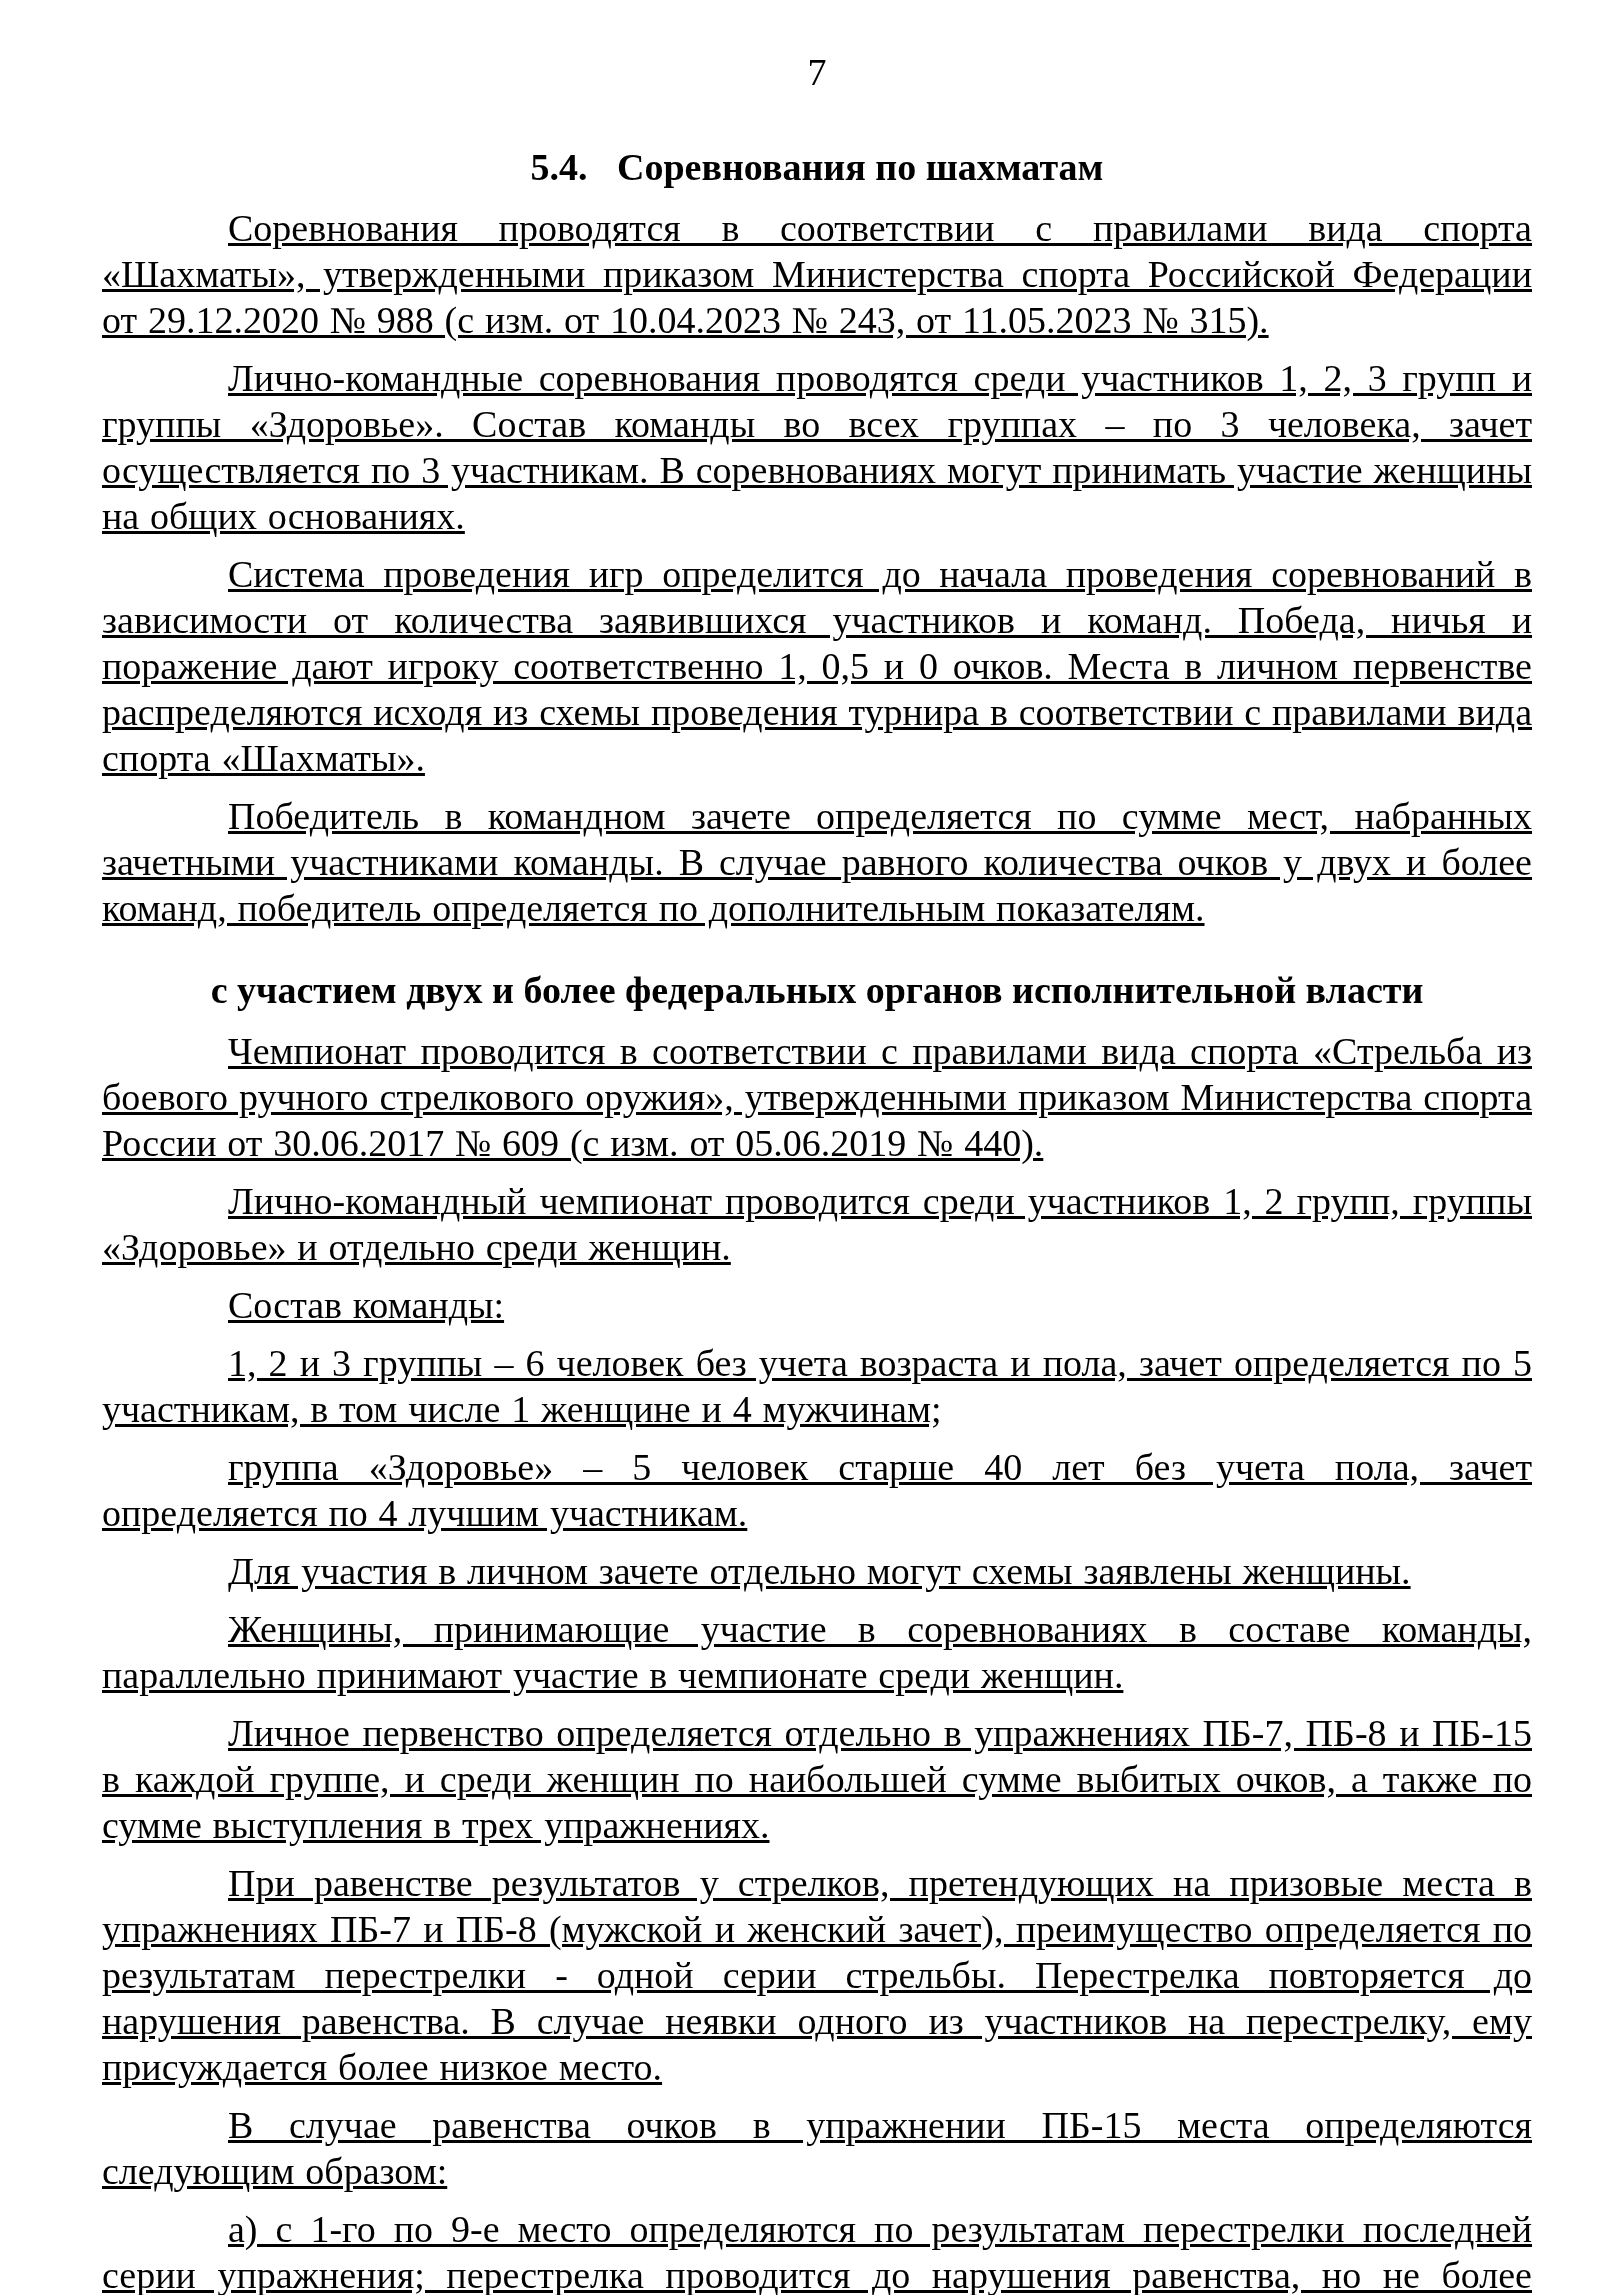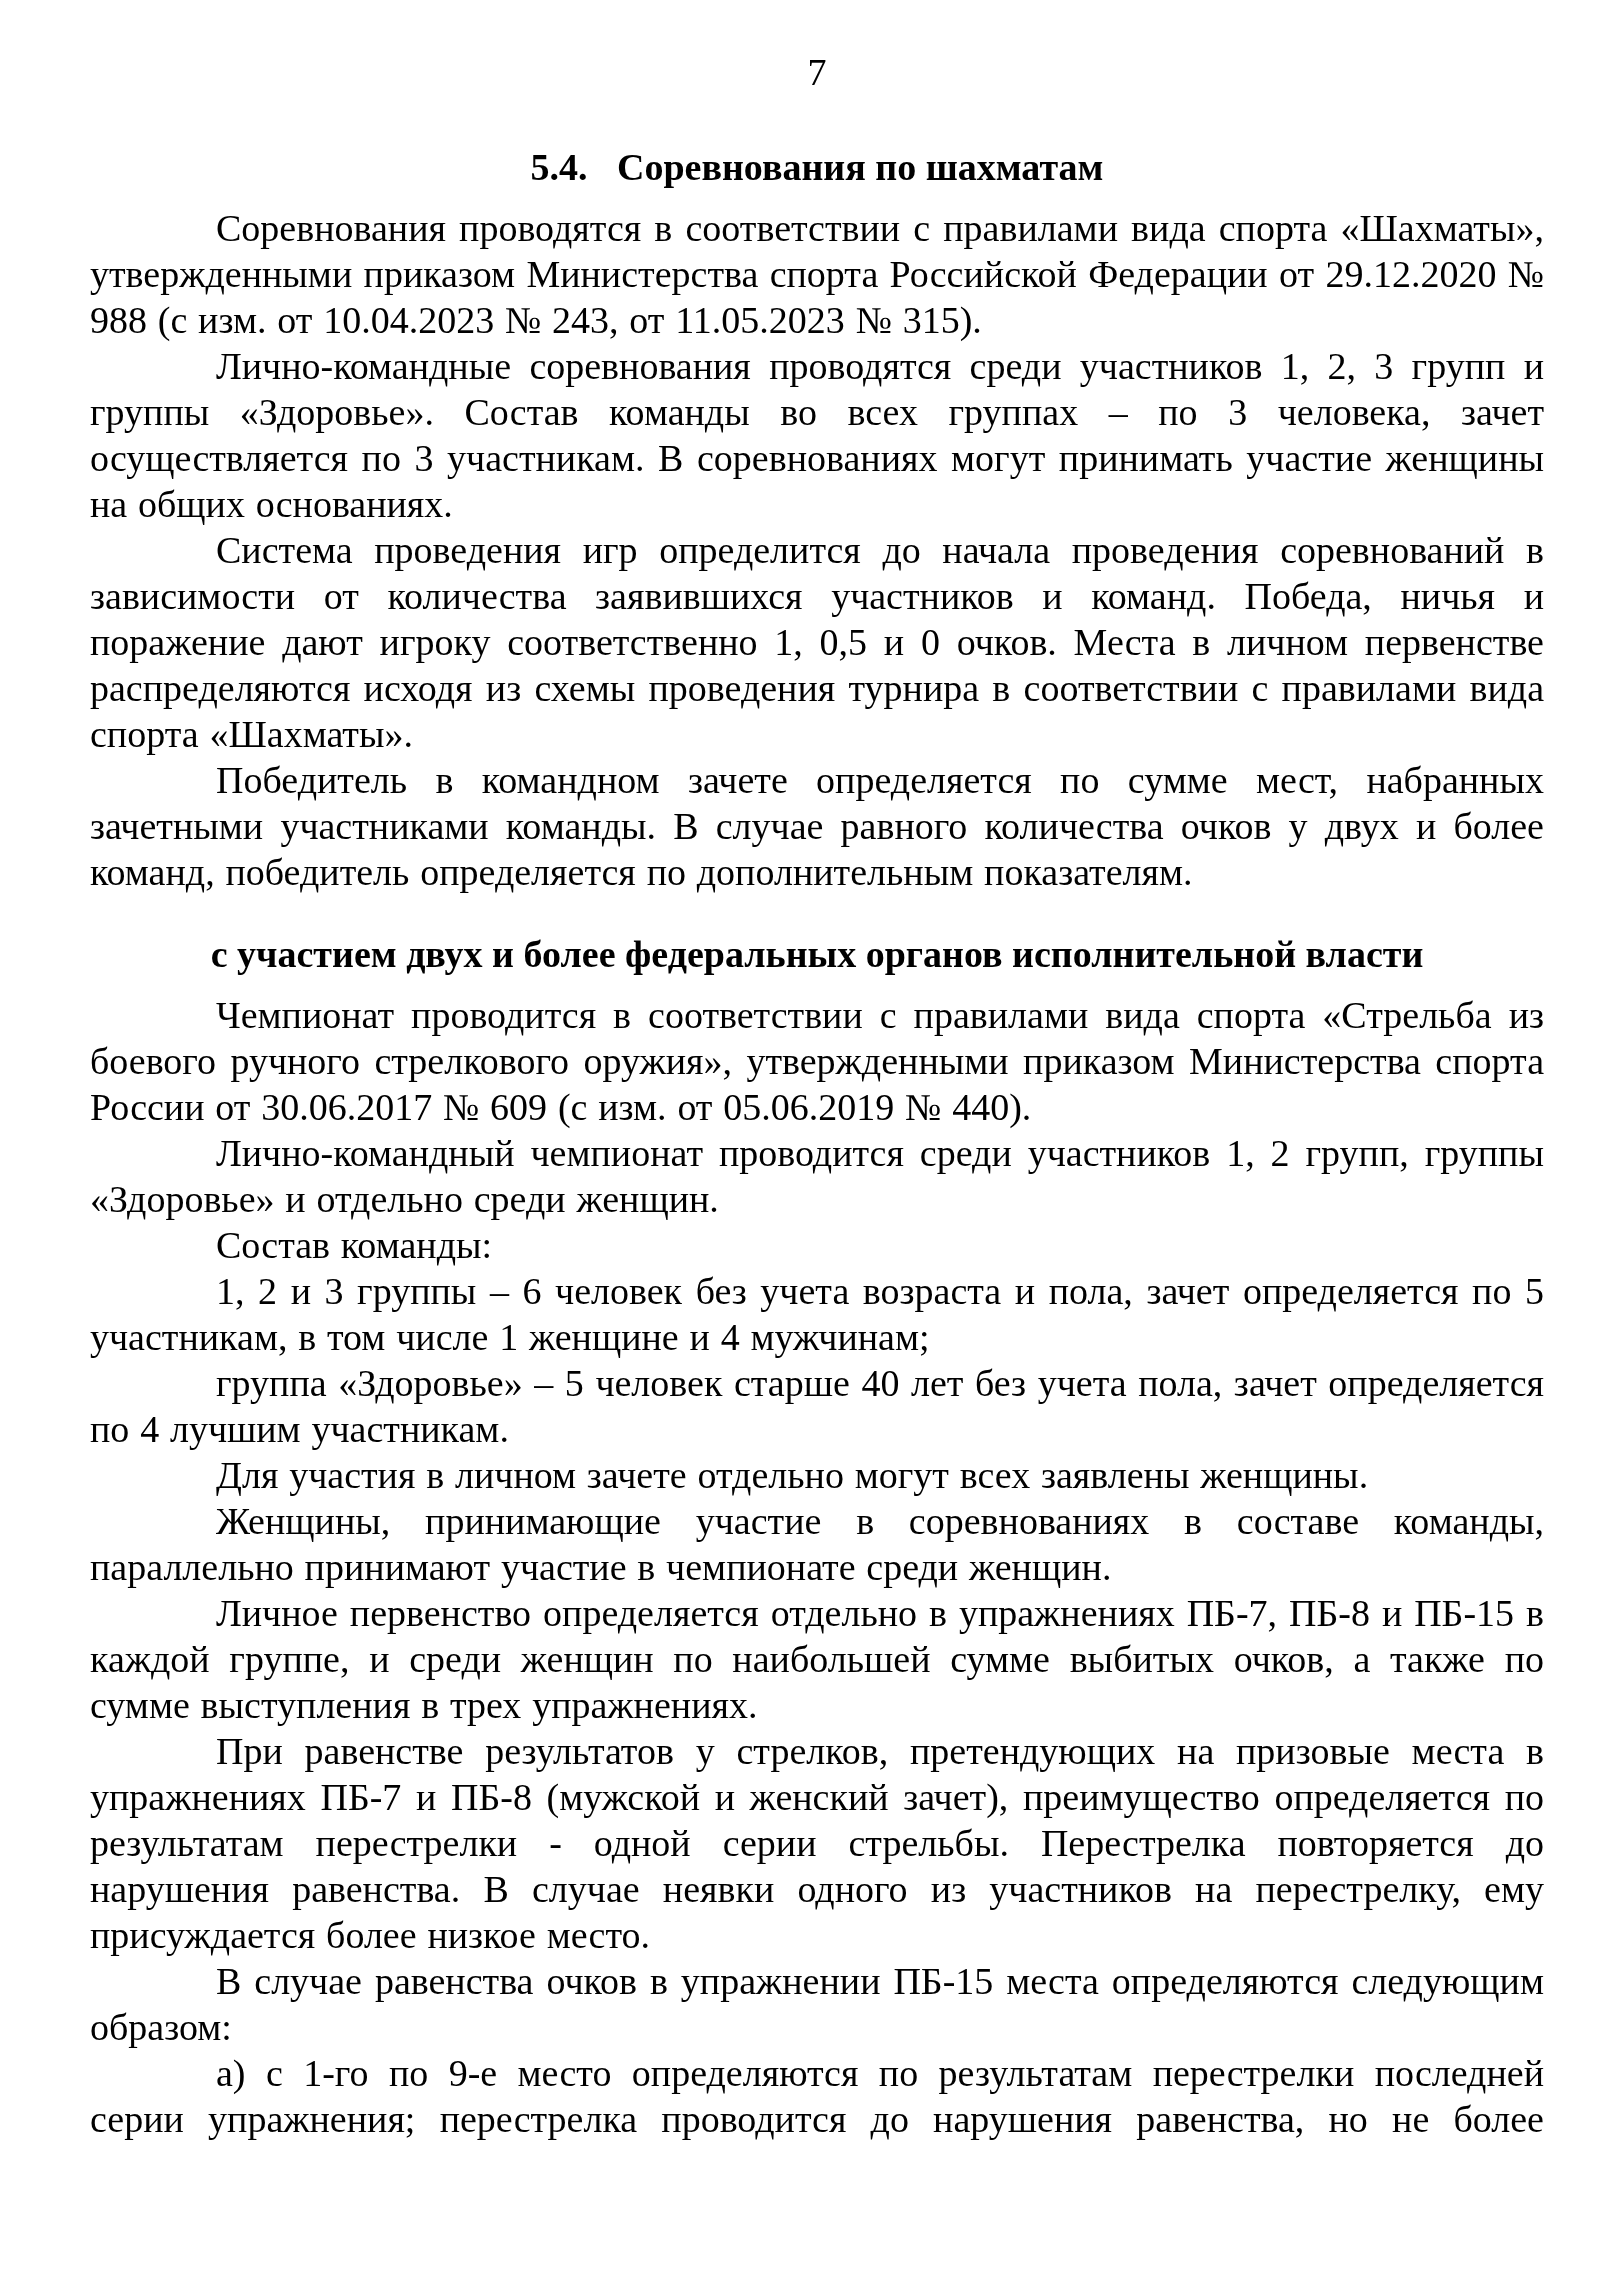--- a/index.html
+++ b/index.html
@@ -29,24 +29,25 @@
     line-height: 46px;
     font-weight: bold;
     text-align: center;
   }
   h2.h54 { margin-top: 49px; }
   h2.h55 { margin-top: 36px; }
   .hline { display: block; }
   .hnum { display: inline-block; }
   .htitle { display: inline-block; margin-left: 29.4px; }
   p.para {
-    margin: 0;
+    margin: 12px;
     text-align: justify;
     text-indent: 126px;
     word-spacing: 1.3px;
+    text-decoration: underline;
   }
   p.justify-last {
     text-align-last: justify;
   }
 </style>
 </head>
 <body>
 
 <div class="page-number">7</div>
 
@@ -59,19 +60,19 @@
 
 <h2 class="heading h55">
     <span class="hline">с участием двух и более федеральных органов исполнительной власти</span>
   </h2>
 
 <p class="para">Чемпионат проводится в соответствии с правилами вида спорта «Стрельба из боевого ручного стрелкового оружия», утвержденными приказом Министерства спорта России от 30.06.2017 № 609 (с изм. от 05.06.2019 № 440).</p>
 <p class="para">Лично-командный чемпионат проводится среди участников 1, 2 групп, группы «Здоровье» и отдельно среди женщин.</p>
 <p class="para">Состав команды:</p>
 <p class="para">1, 2 и 3 группы – 6 человек без учета возраста и пола, зачет определяется по 5 участникам, в том числе 1 женщине и 4 мужчинам;</p>
 <p class="para">группа «Здоровье» – 5 человек старше 40 лет без учета пола, зачет определяется по 4 лучшим участникам.</p>
-<p class="para">Для участия в личном зачете отдельно могут всех заявлены женщины.</p>
+<p class="para">Для участия в личном зачете отдельно могут схемы заявлены женщины.</p>
 <p class="para">Женщины, принимающие участие в соревнованиях в составе команды, параллельно принимают участие в чемпионате среди женщин.</p>
 <p class="para">Личное первенство определяется отдельно в упражнениях ПБ-7, ПБ-8 и ПБ-15 в каждой группе, и среди женщин по наибольшей сумме выбитых очков, а также по сумме выступления в трех упражнениях.</p>
 <p class="para">При равенстве результатов у стрелков, претендующих на призовые места в упражнениях ПБ-7 и ПБ-8 (мужской и женский зачет), преимущество определяется по результатам перестрелки - одной серии стрельбы. Перестрелка повторяется до нарушения равенства. В случае неявки одного из участников на перестрелку, ему присуждается более низкое место.</p>
 <p class="para">В случае равенства очков в упражнении ПБ-15 места определяются следующим образом:</p>
 <p class="para justify-last">а) с 1-го по 9-е место определяются по результатам перестрелки последней серии упражнения; перестрелка проводится до нарушения равенства, но не более</p>
 
 
 </body></html>

